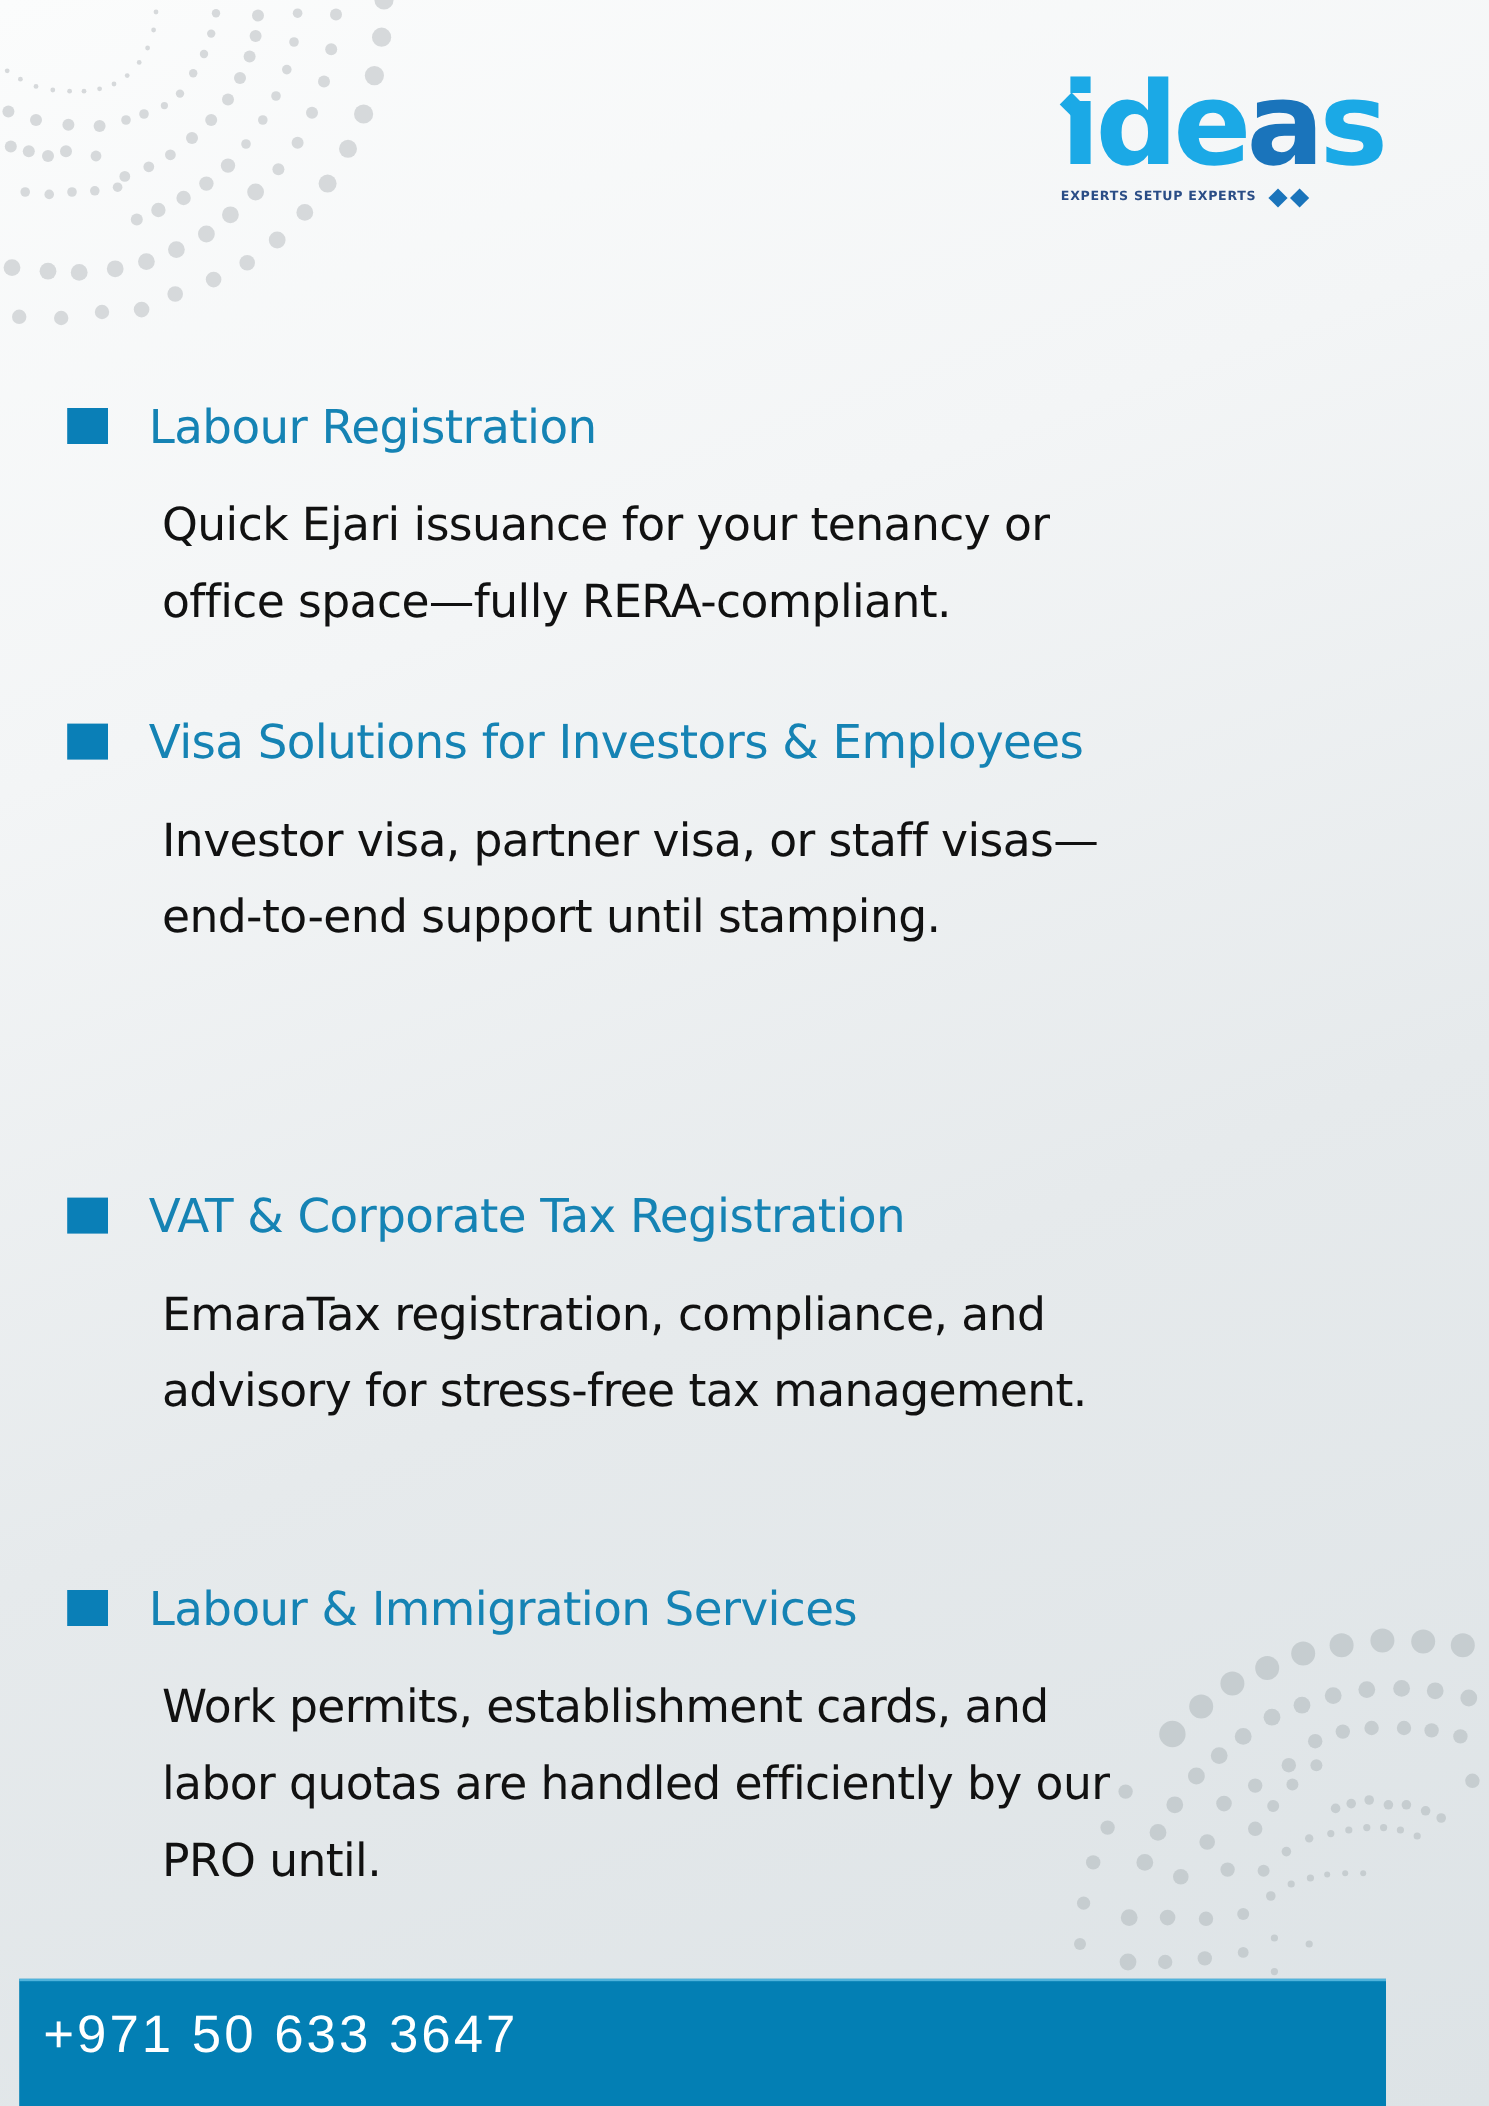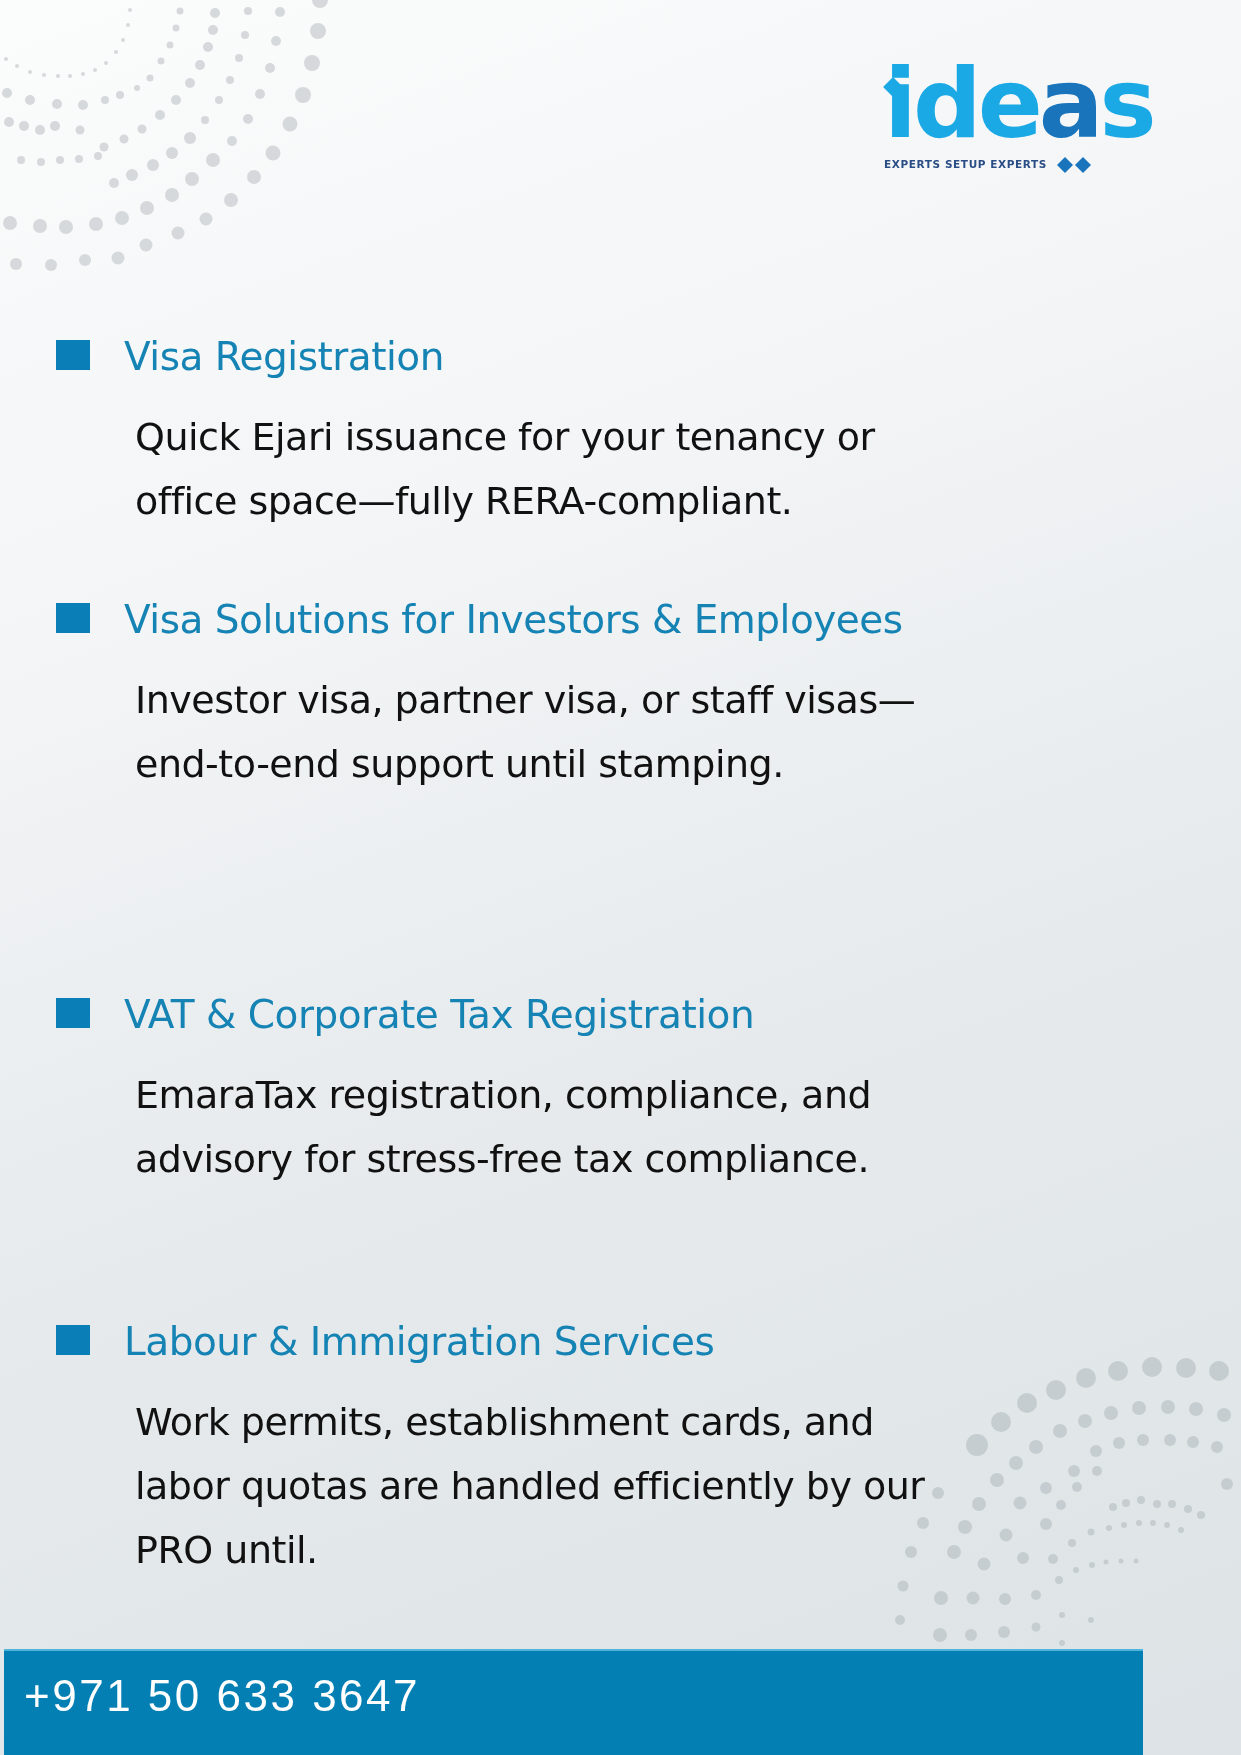--- a/index.html
+++ b/index.html
@@ -34,21 +34,21 @@
     font-family: "DejaVu Sans", sans-serif; font-weight: normal;
     font-size: 39px; color: #1583b4; white-space: nowrap; letter-spacing: -0.5px;
   }
   .svc-desc {
     position: absolute; left: 124px; margin: 11px;
     font-family: "DejaVu Sans", sans-serif;
     font-size: 38px; line-height: 64px; color: #111; letter-spacing: -0.5px;
   }
 
   .footer {
-    position: absolute; left: 4px; bottom: 0; width: 1139px; height: 104px;
+    position: absolute; left: 16px; bottom: 0; width: 1139px; height: 104px;
     background: #037fb4; border-top: 2px solid #4fb3dc;
   }
   .footer-phone, .footer-web {
     position: absolute; top: 20px; font-family: "Liberation Sans", sans-serif;
     font-size: 44px; color: #fff; letter-spacing: 2.5px;
   }
   .footer-phone { left: 20px; }
   .footer-web { right: 4px; }
 </style>
 </head>
@@ -232,42 +232,42 @@
   <div class="logo-word"><span>ide</span><span class="dark">a</span><span>s</span></div>
   <div class="logo-tag">EXPERTS SETUP EXPERTS</div>
   <svg class="logo-diamonds" width="40" height="20" viewBox="0 0 40 20">
     <polygon points="9,2 17,10 9,18 1,10" fill="#1a74bb"></polygon>
     <polygon points="27,2 35,10 27,18 19,10" fill="#1a74bb"></polygon>
   </svg>
 </div>
 
 <div class="service" style="top:340px;">
   <div class="bullet" style="top:0;"></div>
-  <h2 class="svc-title" style="top:-6px;">Visa Registration</h2>
+  <h2 class="svc-title" style="top:-6px;">Labour Registration</h2>
   <p class="svc-desc" style="top:54px;">
     <span>Quick Ejari issuance for your tenancy or</span><br>
     <span>office space—fully RERA-compliant.</span>
   </p>
 </div>
 
 <div class="service" style="top:603px;">
   <div class="bullet" style="top:0;"></div>
   <h2 class="svc-title" style="top:-6px;">Visa Solutions for Investors &amp; Employees</h2>
   <p class="svc-desc" style="top:54px;">
     <span>Investor visa, partner visa, or staff visas—</span><br>
     <span>end-to-end support until stamping.</span>
   </p>
 </div>
 
 <div class="service" style="top:998px;">
   <div class="bullet" style="top:0;"></div>
   <h2 class="svc-title" style="top:-6px;">VAT &amp; Corporate Tax Registration</h2>
   <p class="svc-desc" style="top:54px;">
     <span>EmaraTax registration, compliance, and</span><br>
-    <span>advisory for stress-free tax compliance.</span>
+    <span>advisory for stress-free tax management.</span>
   </p>
 </div>
 
 <div class="service" style="top:1325px;">
   <div class="bullet" style="top:0;"></div>
   <h2 class="svc-title" style="top:-6px;">Labour &amp; Immigration Services</h2>
   <p class="svc-desc" style="top:54px;">
     <span>Work permits, establishment cards, and</span><br>
     <span>labor quotas are handled efficiently by our</span><br>
     <span>PRO until.</span>

